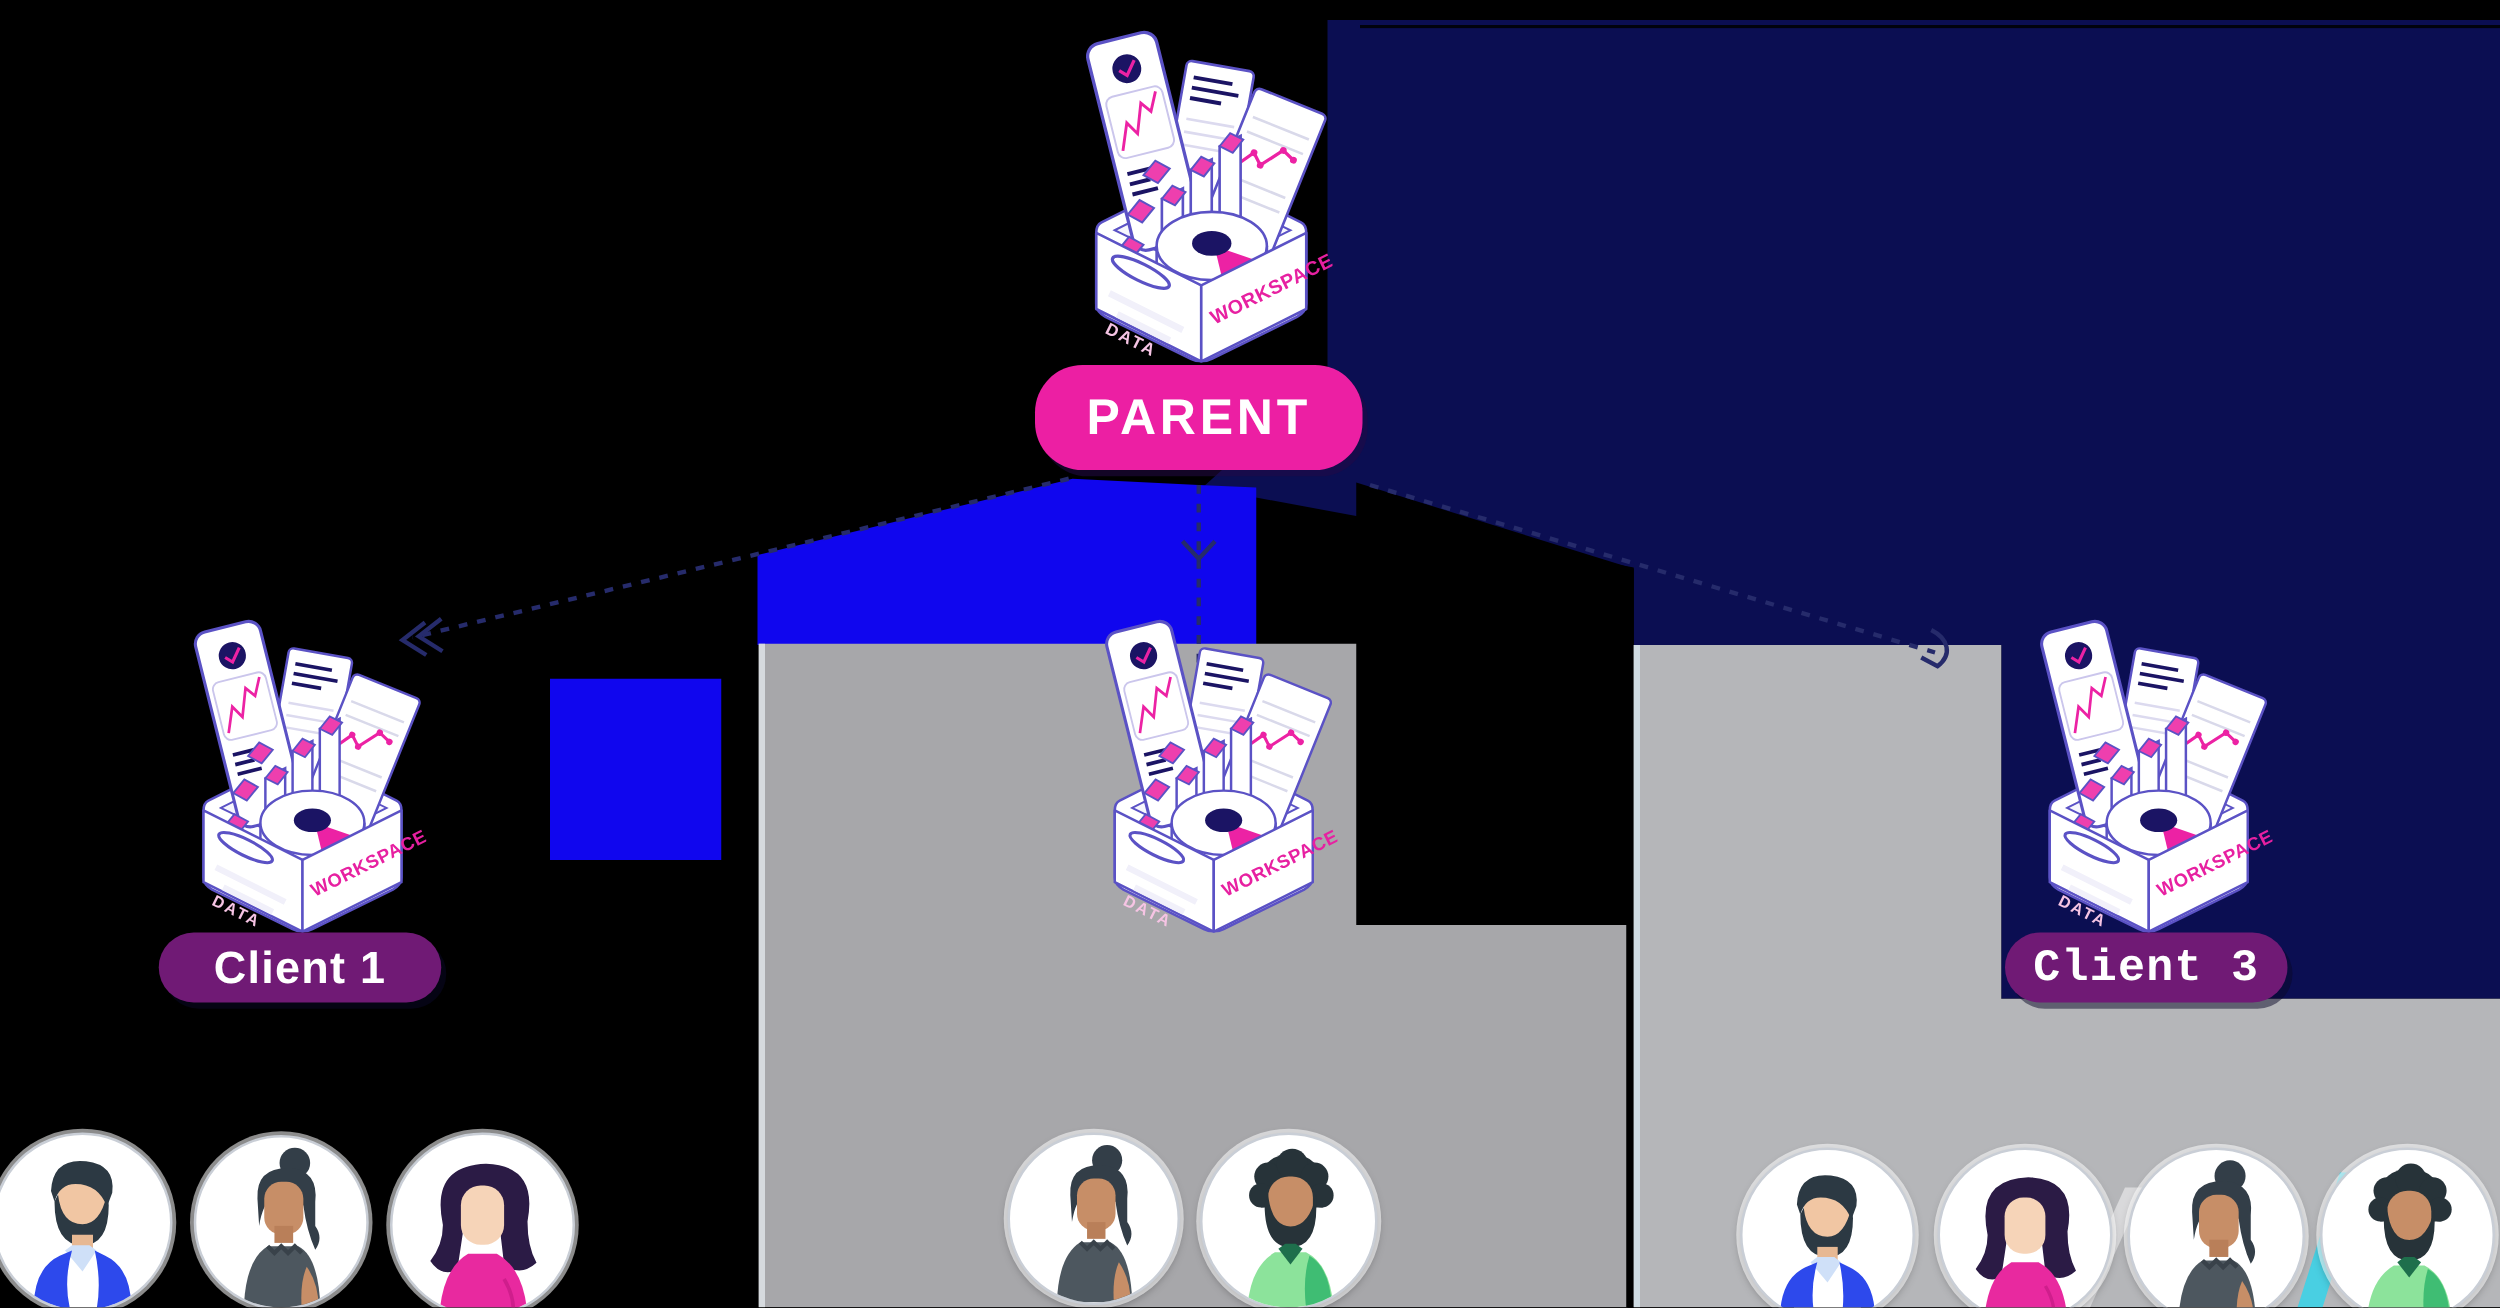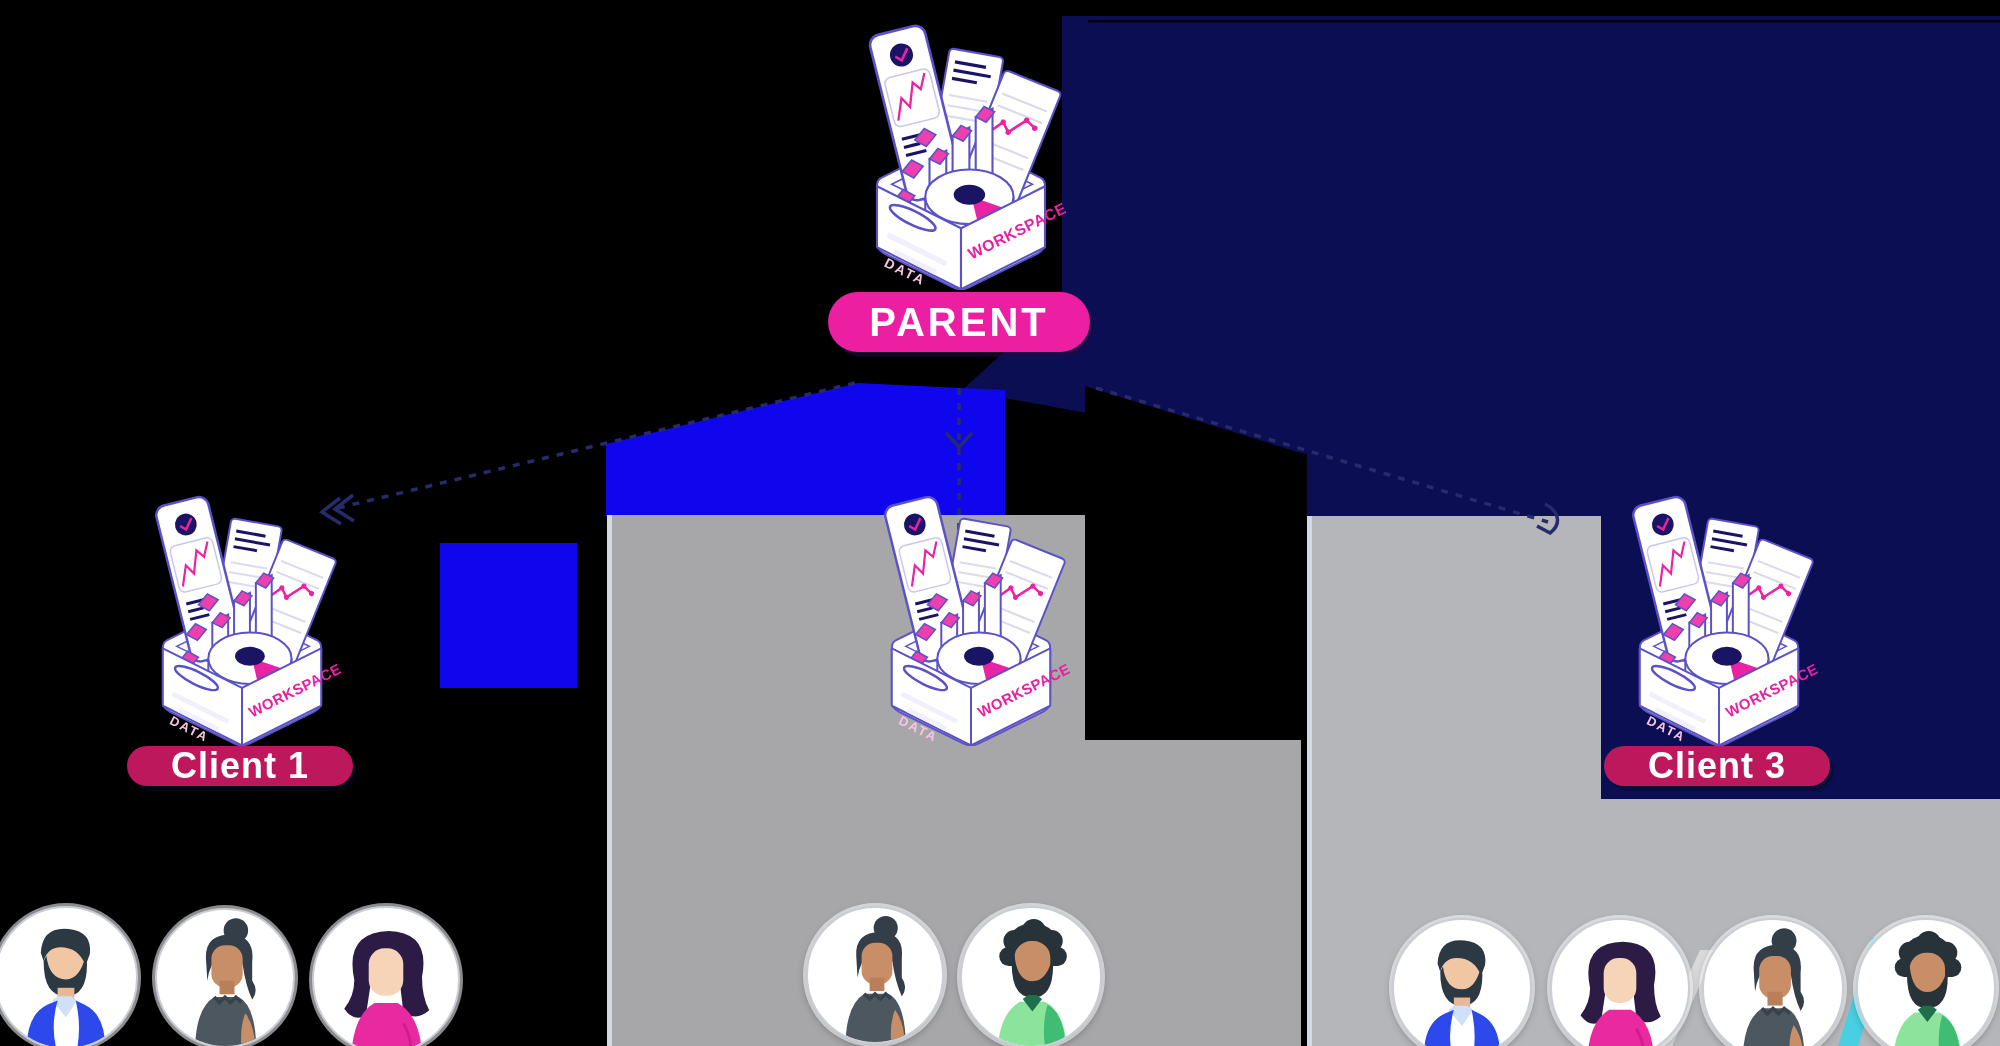--- a/index.html
+++ b/index.html
@@ -3,23 +3,23 @@
 <meta charset="utf-8">
 <style>
   html,body{margin:0;padding:0;background:#000;}
   #canvas{position:relative;width:2000px;height:1046px;background:#000;overflow:hidden;
           font-family:"Liberation Sans",sans-serif;}
   #bg-svg{position:absolute;left:0;top:0;z-index:0;}
   .illo{position:absolute;z-index:2;}
   .illo svg{display:block;width:100%;height:auto;}
   .pill{position:absolute;z-index:3;display:flex;align-items:center;justify-content:center;
         color:#fff;font-weight:bold;}
-  .pill.parent{background:#ec1fa3;width:262px;height:60px;border-radius:38px;
+  .pill.parent{background:#ec1fa3;width:262px;height:84px;border-radius:38px;
         font-size:40px;letter-spacing:3px;box-shadow:4px 5px 0 rgba(35,10,70,.55);}
-  .pill.client{background:#be185d;width:226px;height:40px;border-radius:28px;
+  .pill.client{background:#701a75;width:226px;height:56px;border-radius:28px;
         font-size:36px;letter-spacing:1px;box-shadow:4px 5px 0 rgba(10,8,40,.5);}
   .avatar{position:absolute;z-index:4;border-radius:50%;background:#fff;
         border:2px solid #c9ced6;box-shadow:0 0 0 3px rgba(255,255,255,.55),0 3px 8px rgba(0,0,0,.35);
         overflow:hidden;}
   .avatar svg{display:block;width:100%;height:100%;}
   #symbol-defs{position:absolute;width:0;height:0;overflow:hidden;}
 </style>
 </head>
 <body>
 
@@ -373,21 +373,21 @@
     </g>
 
     <path d="M20,166 L100,206 L100,264 L20,224 Z" fill="#ffffff" stroke="#5b52c5" stroke-width="2" stroke-linejoin="round"></path>
     <path d="M100,206 L180,166 L180,224 L100,264 Z" fill="#ffffff" stroke="#5b52c5" stroke-width="2" stroke-linejoin="round"></path>
     <path d="M30,212 l56,28 M36,228 l40,20" stroke="#f1f0fa" stroke-width="5" fill="none"></path>
     <ellipse cx="54" cy="196" rx="24" ry="6.5" transform="rotate(26.5 54 196)" fill="#ffffff" stroke="#5b52c5" stroke-width="2.5"></ellipse>
     <text transform="translate(110,236) rotate(-26.5)" font-size="15" font-weight="bold" letter-spacing="0.5" fill="#e720a1" font-family="Liberation Sans, sans-serif">WORKSPACE</text>
     <text transform="translate(26,242) rotate(26.5)" font-size="13" font-weight="bold" letter-spacing="2" fill="#f6c4e4" font-family="Liberation Sans, sans-serif">DATA</text>
   </svg>
 </div>
-  <div class="pill client" style="left:1604px;top:746px;">
+  <div class="pill client" style="left:1604px;top:746px;font-family:Liberation Mono, monospace;">
     <span>Client 3</span>
   </div>
 
   <div class="avatar" style="left:-6px;top:906px;width:140px;height:140px;">
     <svg>
         <use href="#man-blue-jacket"></use>
       </svg>
     </div>
   <div class="avatar" style="left:155px;top:908px;width:136px;height:136px;">
     <svg>

